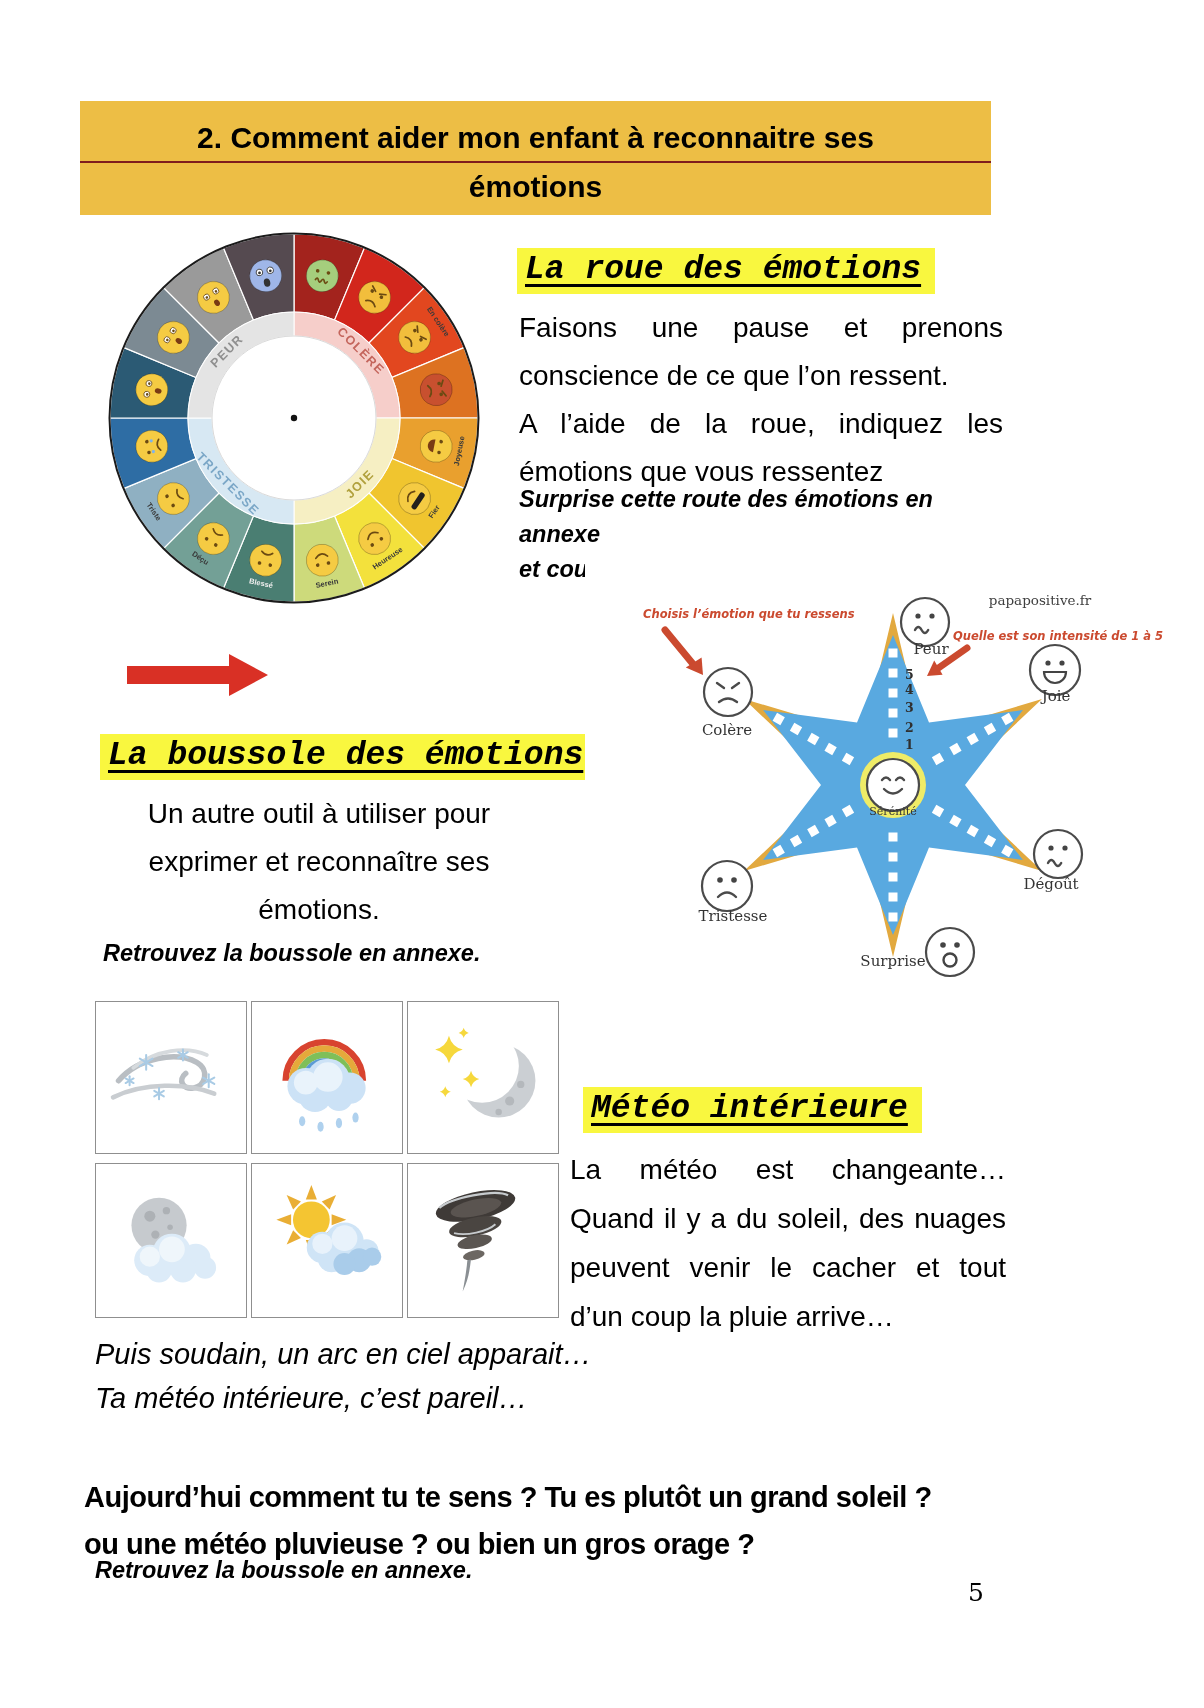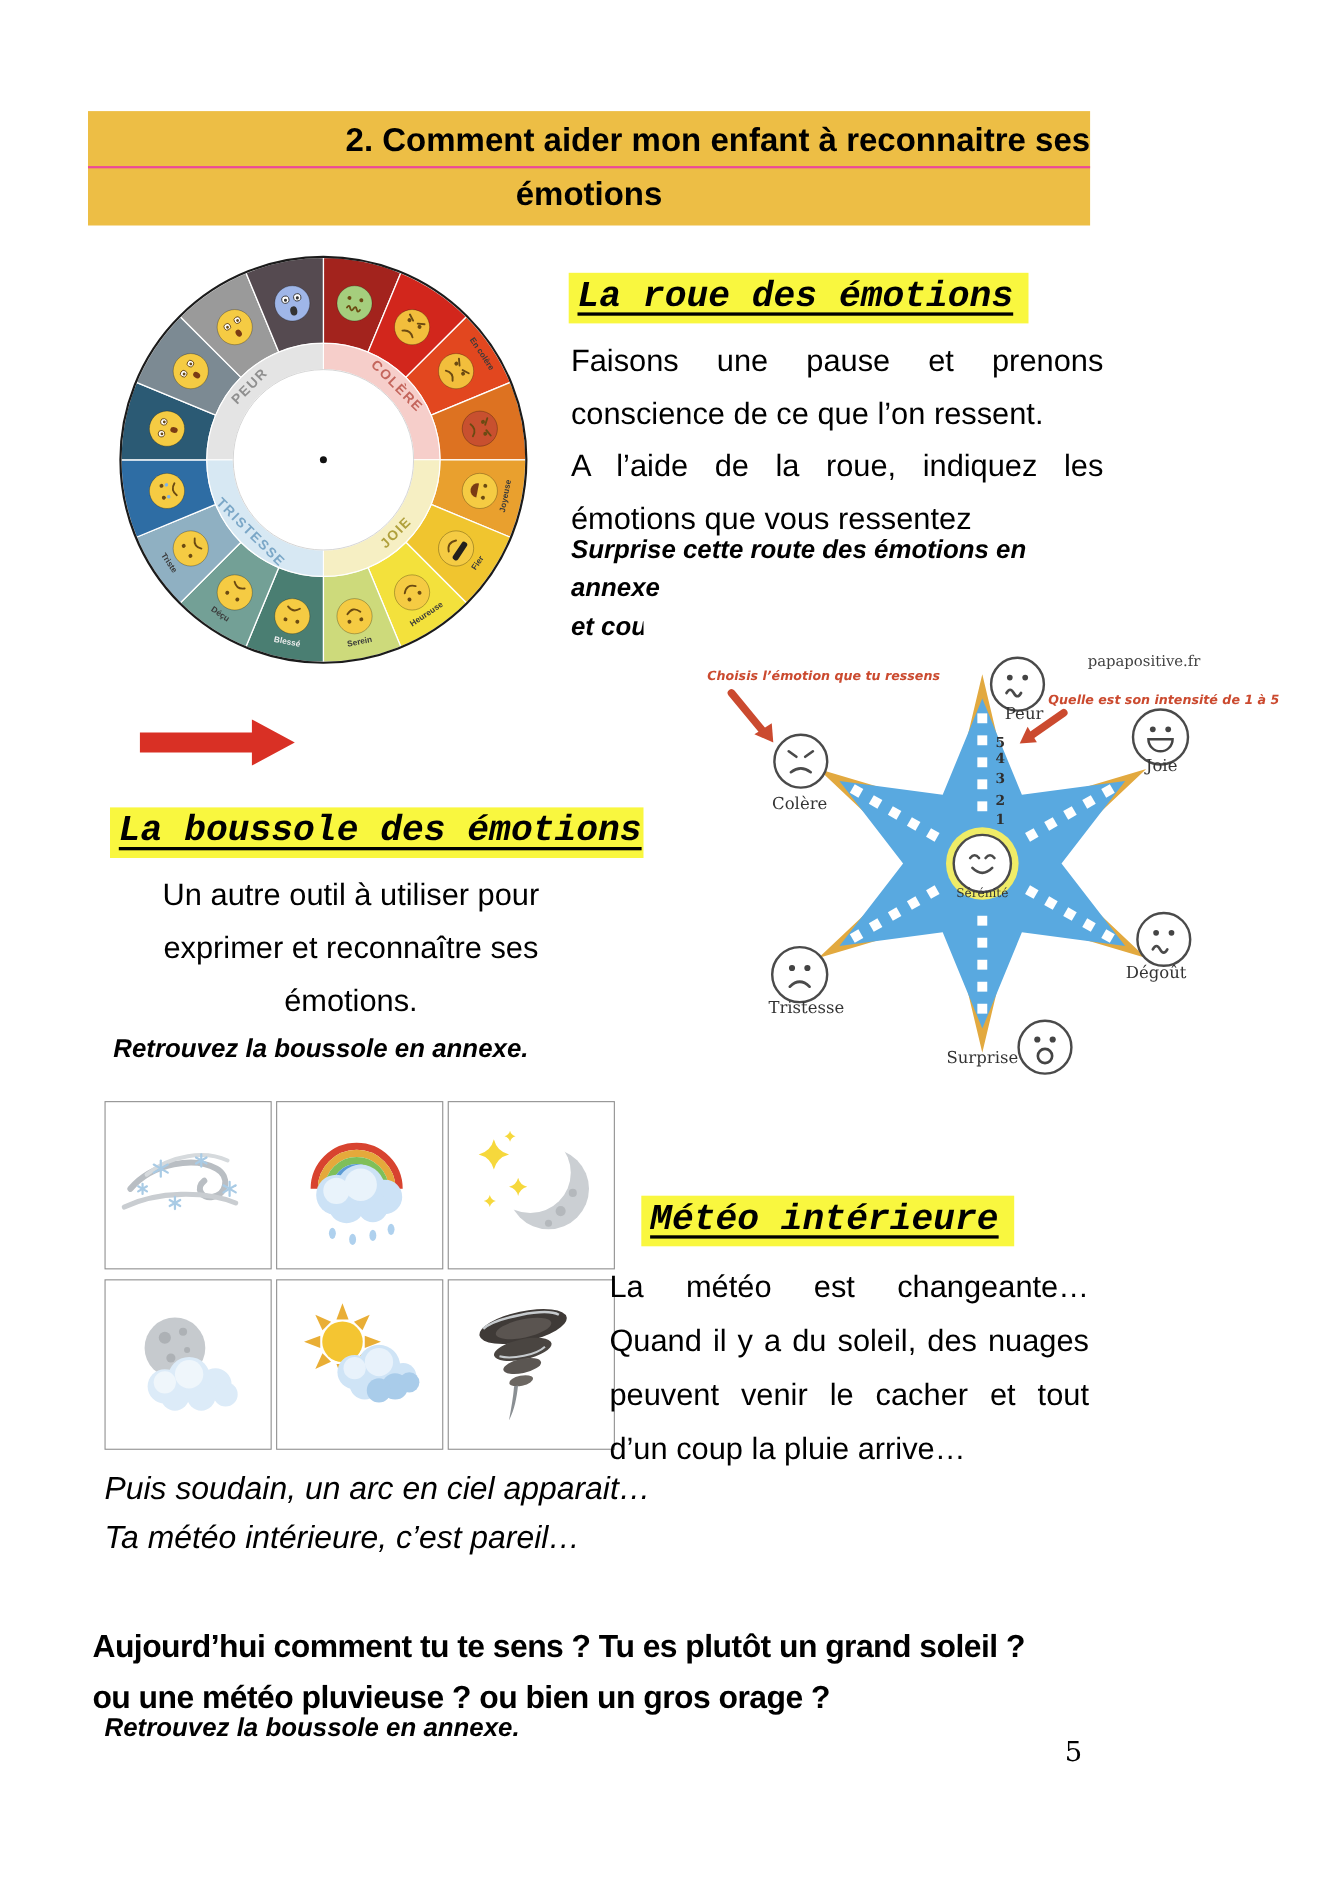--- a/index.html
+++ b/index.html
@@ -2,21 +2,21 @@
 <html><head>
 <meta charset="utf-8">
 <style>
   html,body{margin:0;padding:0;background:#ffffff;}
   .page{position:relative;width:1204px;height:1708px;background:#fff;overflow:hidden;
         font-family:"Liberation Sans",sans-serif;color:#000;}
 
   
   .banner{position:absolute;left:80px;top:101px;width:911px;background:#EDBE45;
           text-align:center;font-weight:bold;font-size:30px;line-height:47px;}
-  .banner .l1{border-bottom:2px solid #ec4899;padding-top:3px;text-align:right;}
+  .banner .l1{border-bottom:2px solid #7f1d1d;padding-top:13px;}
   .banner .l2{padding-bottom:5px;}
 
   
   .hl{display:inline-block;background:#F9F73F;font-family:Liberation Mono, monospace;
       font-style:italic;font-weight:bold;font-size:33px;padding:3px 14px 6px 8px;
       text-decoration:underline;text-decoration-thickness:3px;text-underline-offset:6px;}
 
   .abs{position:absolute;}
 
   
@@ -484,21 +484,21 @@
           <path d="M36,30 C50,22 100,22 112,32" stroke="#C7CBCE" stroke-width="2.5" fill="none"></path>
           <path d="M46,60 C58,66 82,66 92,60" stroke="#C7CBCE" stroke-width="2" fill="none"></path>
         </g>
       </svg>
     </div>
   </div>
 
   <div class="abs" style="left:583px;top:1087px;">
     <span class="hl">Météo intérieure</span>
   </div>
-  <div class="abs" style="left:554px;top:1145px;width:436px;">
+  <div class="abs" style="left:570px;top:1145px;width:436px;">
     <div class="pline jl" style="line-height:49px;height:49px;">La météo est changeante…</div>
     <div class="pline jl" style="line-height:49px;height:49px;">Quand il y a du soleil, des nuages</div>
     <div class="pline jl" style="line-height:49px;height:49px;">peuvent venir le cacher et tout</div>
     <div class="pline" style="line-height:49px;height:49px;">d’un coup la pluie arrive…</div>
   </div>
 
   <div class="abs" style="left:95px;top:1332px;">
     <div class="after-line">Puis soudain, un arc en ciel apparait…</div>
     <div class="after-line">Ta météo intérieure, c’est pareil…</div>
   </div>

